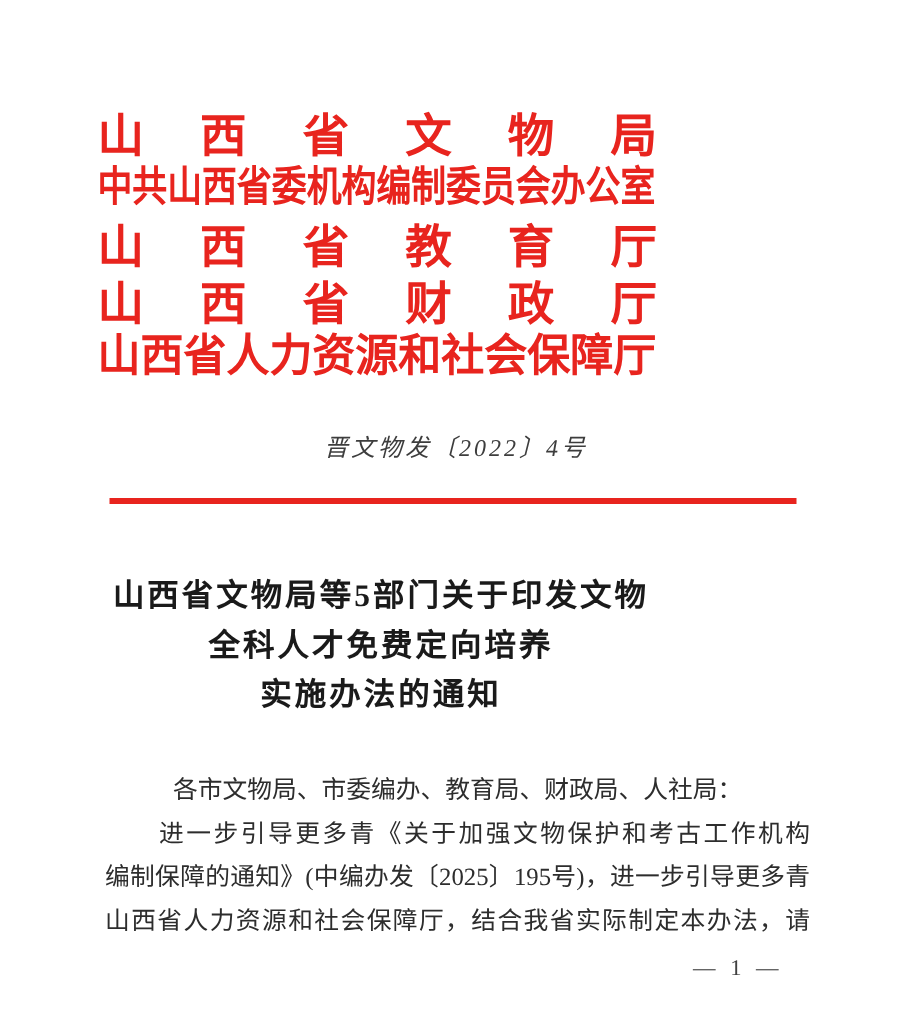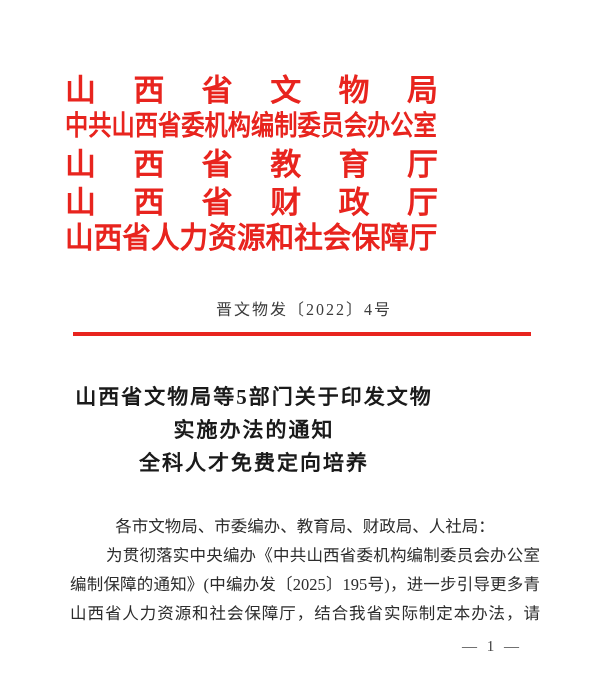--- a/index.html
+++ b/index.html
@@ -48,26 +48,27 @@
     font-weight: bold;
     color: var(--accent);
     line-height: 1;
     letter-spacing: 1px;
     white-space: nowrap;
   }
 
   .doc-number {
     position: absolute;
     left: 0;
-    top: 296px;
+    top: 285px;
     width: 608px;
     text-align: center;
     font-size: 16px;
     letter-spacing: 2px;
     color: #3d3d3d;
+    font-style: italic;
   }
 
   .divider {
     position: absolute;
     left: 73px;
     top: 332px;
     width: 458px;
     height: 4px;
     background: var(--accent);
   }
@@ -153,26 +154,26 @@
 
   <div class="agency a5">山西省人力资源和社会保障厅</div>
 
 
   <div class="doc-number">晋文物发〔2022〕4号</div>
 
   <div class="divider"></div>
 
   <div class="title-block">
     <div>山西省文物局等5部门关于印发文物</div>
+    <div>全科人才免费定向培养</div>
     <div>实施办法的通知</div>
-    <div>全科人才免费定向培养</div>
   </div>
 
   <div class="body-block">
     <div class="salutation">各市文物局、市委编办、教育局、财政局、人社局：</div>
-    <div class="p-line indent">为贯彻落实中央编办《中共山西省委机构编制委员会办公室</div>
+    <div class="p-line indent">进一步引导更多青《关于加强文物保护和考古工作机构</div>
     <div class="p-line">编制保障的通知》(中编办发〔2025〕195号)，进一步引导更多青</div>
     <div class="p-line">山西省人力资源和社会保障厅，结合我省实际制定本办法，请</div>
   </div>
 
   <div class="page-number">— 1 —</div>
 
 </div>
 
 </body></html>

